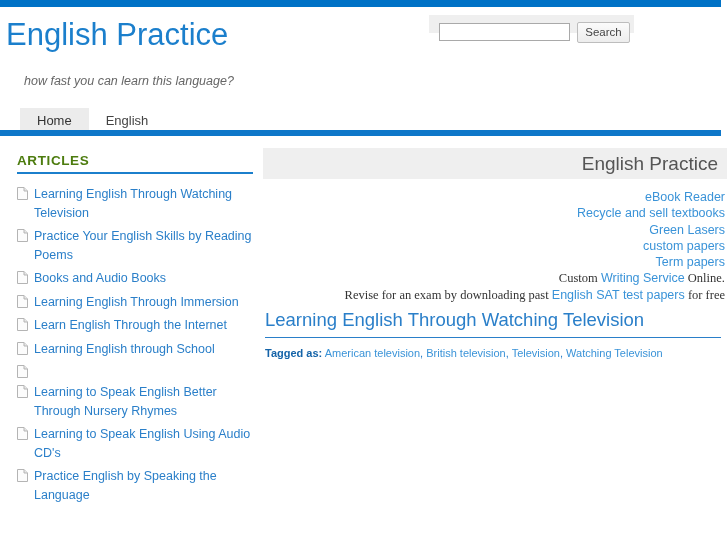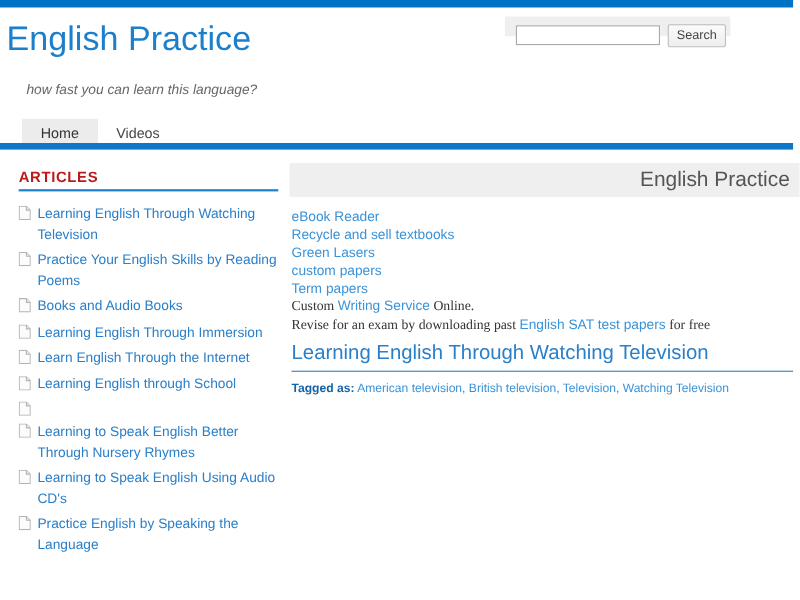--- a/index.html
+++ b/index.html
@@ -55,21 +55,21 @@
     font-size: 12.5px;
     font-style: italic;
     color: #666666;
     margin: 16px;
     white-space: nowrap;
   }
 
   
   .search-panel {
     position: absolute;
-    left: 459px;
+    left: 429px;
     top: 8px;
     width: 205px;
     height: 18px;
     background: #efefef;
     box-sizing: border-box;
   }
   .search-input {
     position: absolute;
     left: 10px;
     top: 8px;
@@ -150,21 +150,21 @@
     height: 397px;
     overflow: hidden;
   }
   .sidebar-title {
     position: absolute;
     left: 17px;
     top: 5px;
     margin: 0;
     font-size: 13.5px;
     font-weight: bold;
-    color: #b91c1c;
+    color: #4d7c0f;
     letter-spacing: 0.6px;
   }
   .sidebar-rule {
     position: absolute;
     left: 17px;
     top: 24px;
     width: 236px;
     height: 2px;
     background: #1b7fcc;
   }
@@ -228,20 +228,21 @@
     white-space: nowrap;
   }
   .link-block {
     position: absolute;
     left: 2px;
     top: 41px;
     width: 460px;
     font-size: 12.5px;
     line-height: 16.3px;
     color: #333333;
+    text-align: right;
   }
   .link-block a {
     color: #3a93d8;
     text-decoration: none;
   }
   .link-block .plain { color: #333333; font-family: Liberation Serif, serif; }
   .link-row { white-space: nowrap; }
 
   .post {
     position: absolute;
@@ -290,21 +291,21 @@
 
   <div class="search-panel">
     <input class="search-input" type="text" value="" placeholder="" style="">
     <button class="search-button">Search</button>
   </div>
 </div>
 
 <div class="nav">
   <ul class="nav-list">
     <li class="nav-item active">Home</li>
-    <li class="nav-item">Videos</li>
+    <li class="nav-item">English</li>
   </ul>
 </div>
 <div class="nav-underline"></div>
 
 <div class="sidebar">
   <h2 class="sidebar-title">ARTICLES</h2>
   <div class="sidebar-rule"></div>
 
   <ul class="article-list">
     <li class="article-item">

